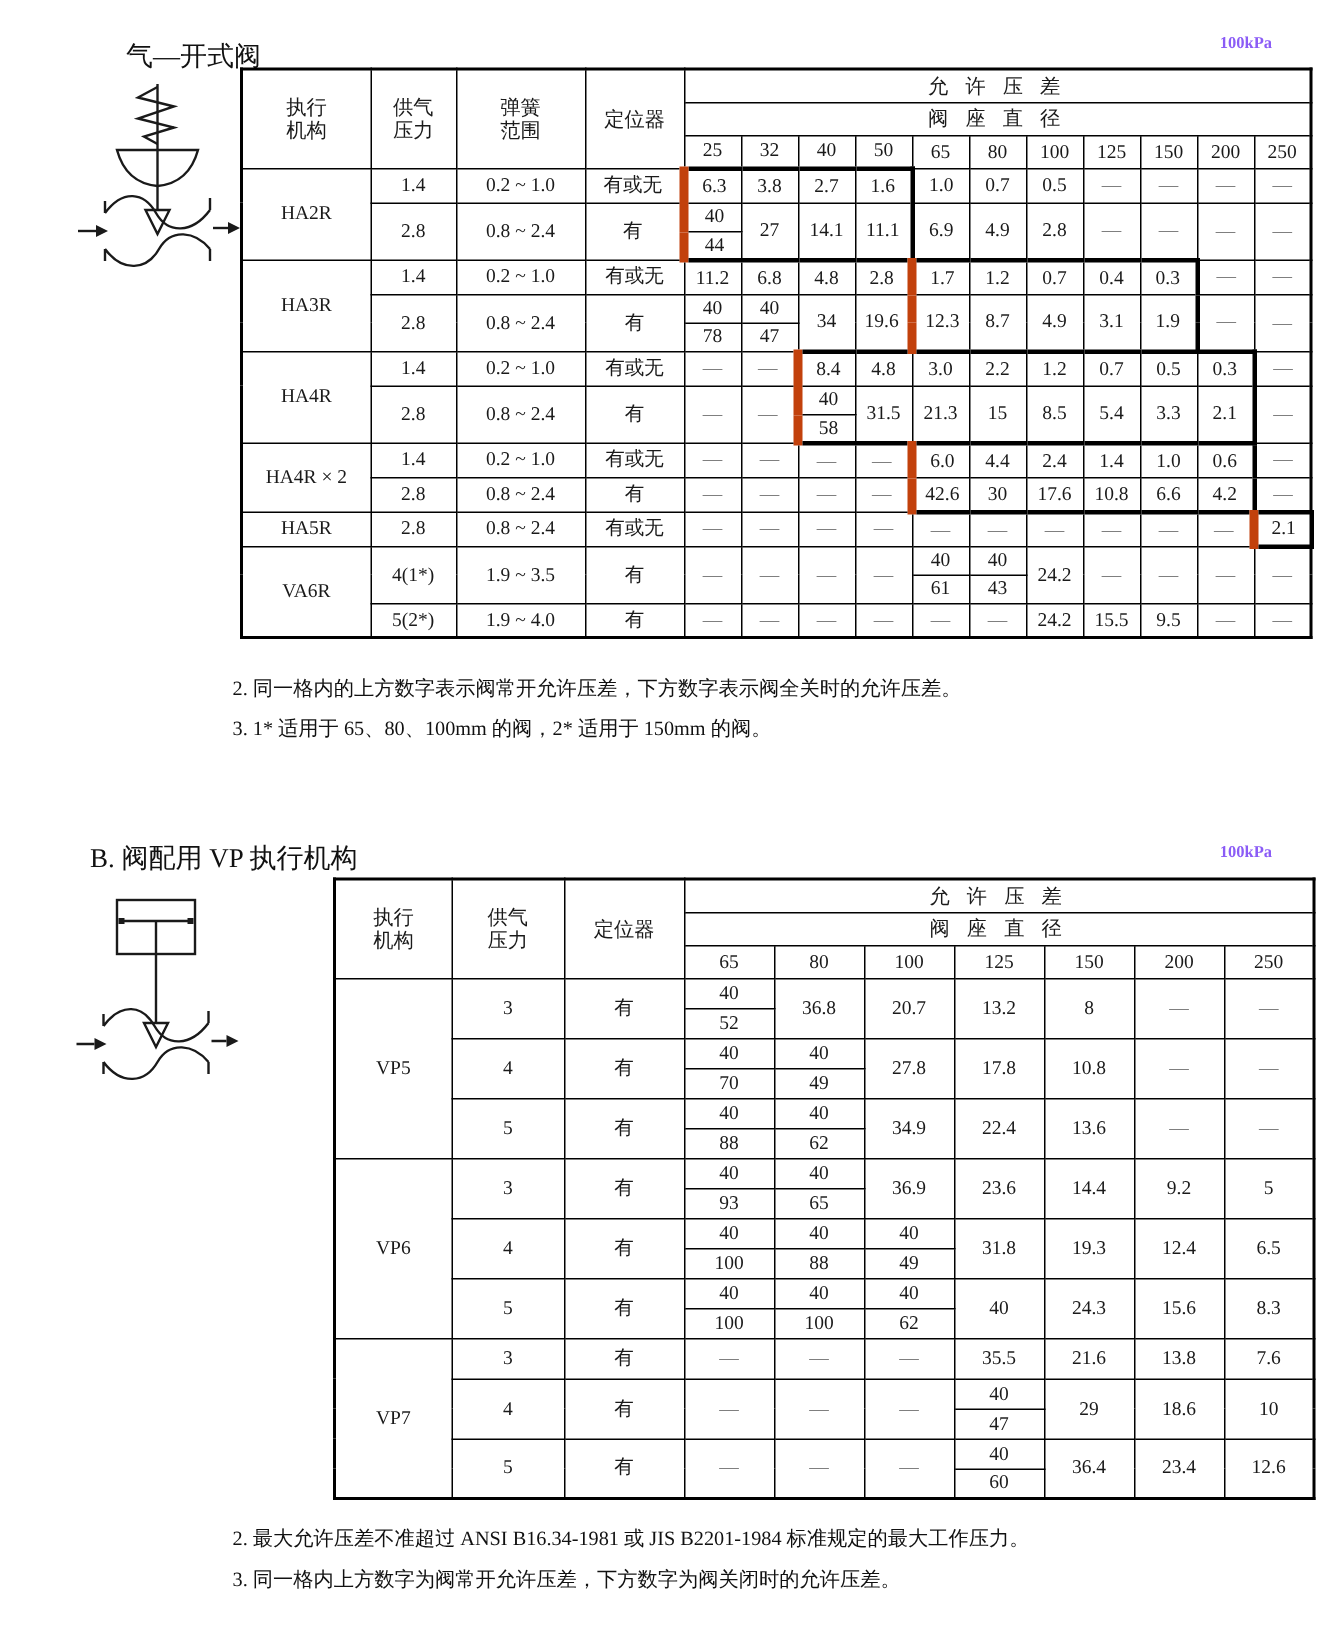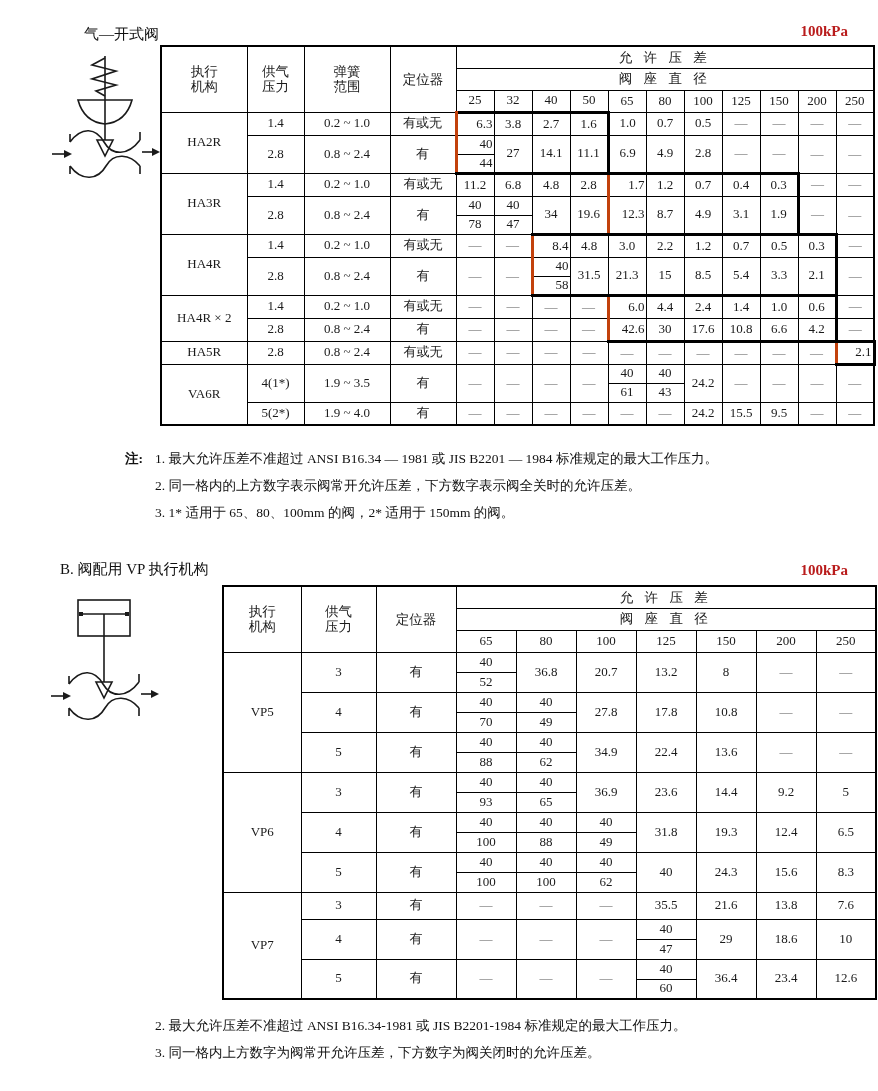--- a/index.html
+++ b/index.html
@@ -1,31 +1,31 @@
 <!DOCTYPE html>
 <html><head>
 <meta charset="utf-8">
 <style>
   html,body{margin:0;padding:0;background:#fff;}
   .page{position:relative;width:878px;height:1091px;background:#ffffff;color:#000;
         font-family:"Liberation Serif","DejaVu Serif",serif;overflow:hidden;}
-  .sec-title{position:absolute;font-size:15px;color:#111;}
-  .unit{position:absolute;font-weight:bold;font-size:15px;color:#b91c1c;}
+  .sec-title{position:absolute;font-size:18px;color:#111;}
+  .unit{position:absolute;font-weight:bold;font-size:11px;color:#8b5cf6;}
   .icon-box{position:absolute;}
   table.vt{position:absolute;border-collapse:collapse;table-layout:fixed;border:2.2px solid #000;}
   .vt th,.vt td{border:1px solid #000;text-align:center;vertical-align:middle;
         font-size:13px;font-weight:normal;padding:0 1px;line-height:1.12;color:#1a1a1a;}
   .vt th.lead{white-space:pre-line;font-size:13.5px;}
   .vt th.span-h{letter-spacing:4px;font-size:13.5px;}
   .vt td.act{font-size:13px;}
   .vt td.dash{color:#777;}
   .vt td.gt,.vt td.gt-act{border-top:1.6px solid #000;}
   .vt td.ft{border-top:3px solid #000;}
   .vt td.fb{border-bottom:3px solid #000;}
-  .vt td.fl{border-left:3px solid #c2410c;text-align:right;}
+  .vt td.fl{border-left:6px solid #c2410c;}
   .vt td.fr{border-right:3px solid #000;}
   .notes{position:absolute;font-size:13.5px;color:#111;}
   .note-line{line-height:27px;padding-left:30px;white-space:nowrap;}
   .note-line.first{padding-left:0;}
   .note-label{font-weight:bold;display:inline-block;width:30px;}
   svg.sym{stroke:#1a1a1a;fill:none;stroke-width:1.6;}
   svg.sym .fill{fill:#1a1a1a;stroke:none;}
 </style>
 </head>
 <body>
@@ -292,21 +292,20 @@
             <td>15.5</td>
             <td>9.5</td>
             <td class="dash">—</td>
             <td class="dash">—</td>
           </tr>
         </tbody>
       </table>
     </div>
 
   <div class="notes" style="left:125px;top:445px;width:740px;">
-    <div class="note-line first"><span class="note-label">注:</span><span>1. 最大允许压差不准超过 ANSI B16.34 — 1981 或 JIS B2201 — 1984 标准规定的最大工作压力。</span></div>
     <div class="note-line"><span>2. 同一格内的上方数字表示阀常开允许压差，下方数字表示阀全关时的允许压差。</span></div>
     <div class="note-line"><span>3. 1* 适用于 65、80、100mm 的阀，2* 适用于 150mm 的阀。</span></div>
   </div>
 
   <div class="sec-title" style="left:60px;top:560px;">B. 阀配用 VP 执行机构</div>
   <div class="unit" style="right:30px;top:562px;">100kPa</div>
 
   <div class="icon-box" style="left:48px;top:592px;">
     <svg class="sym" width="115" height="150" viewBox="0 0 115 150">
       <rect x="30" y="8" width="52" height="36"></rect>

